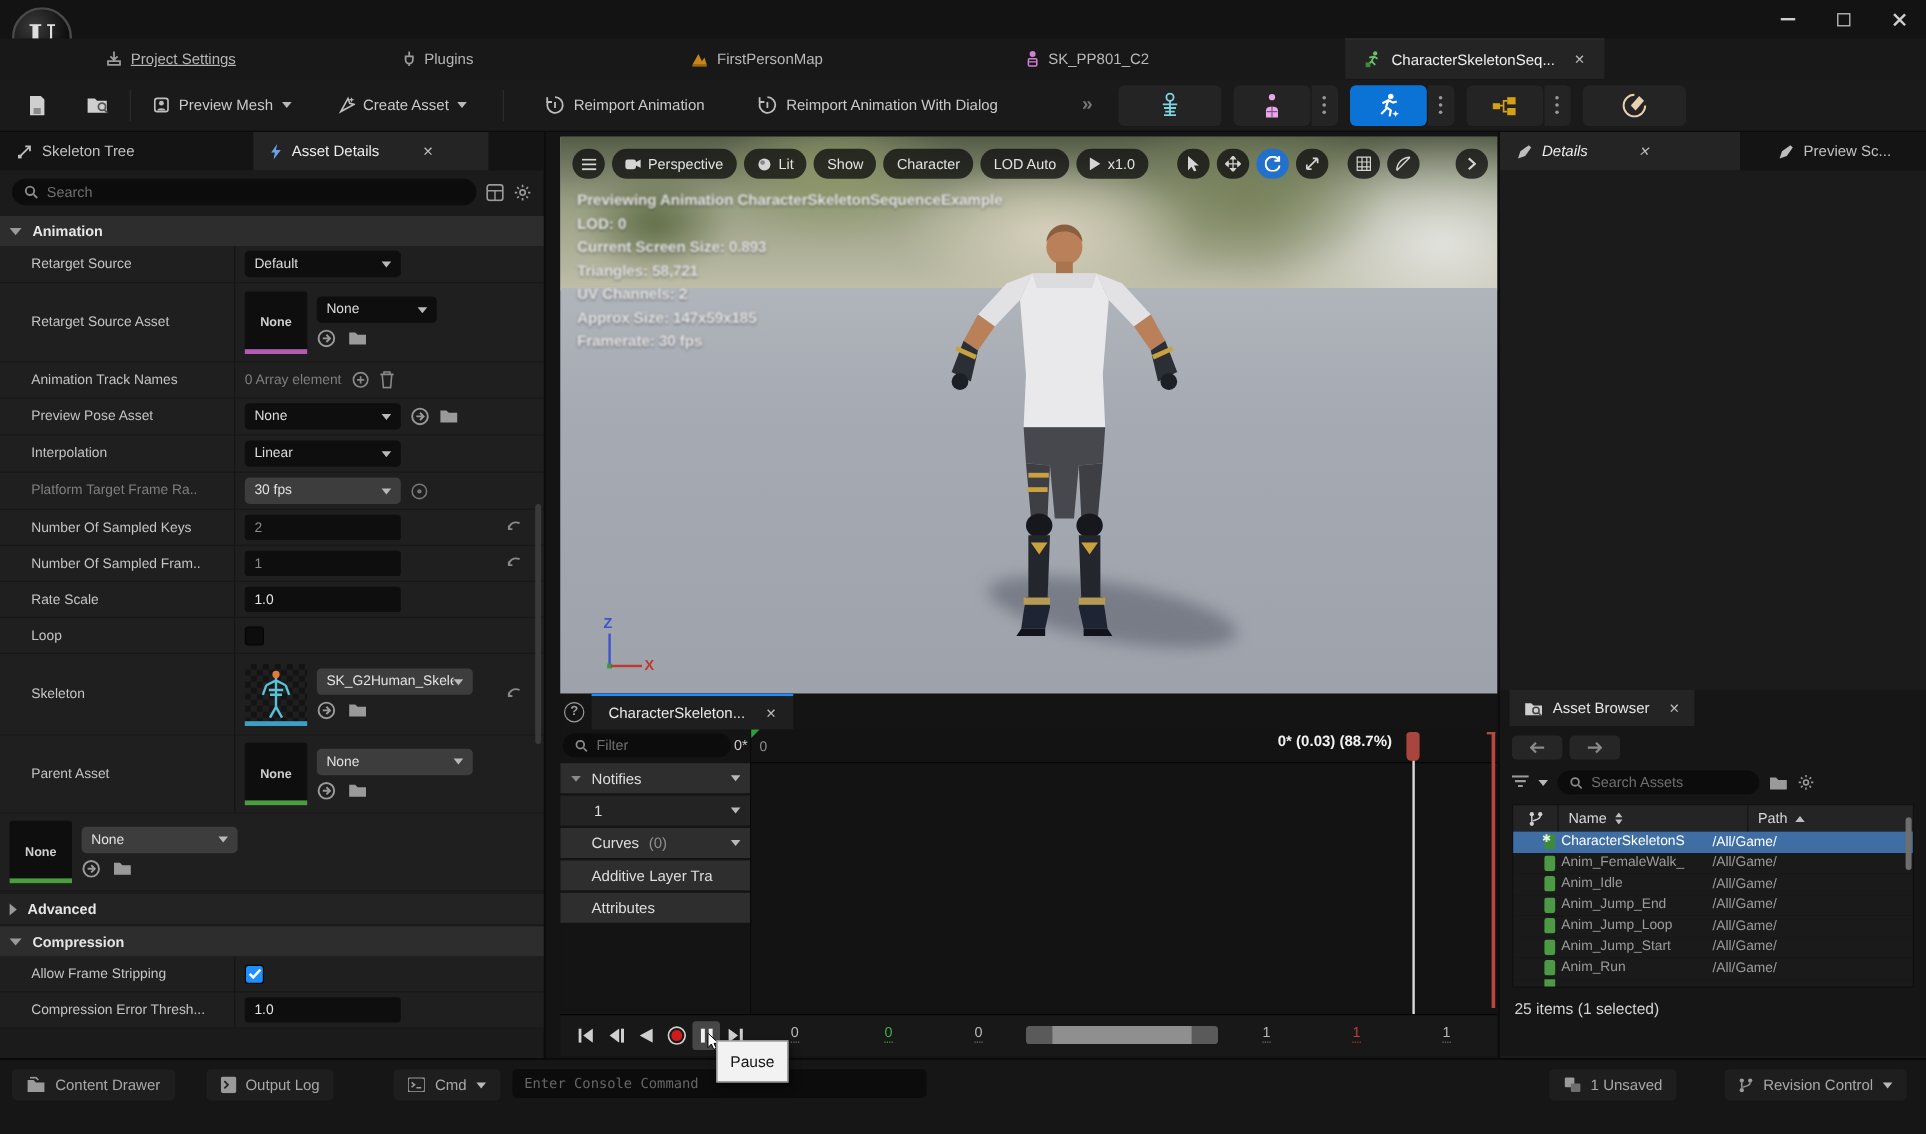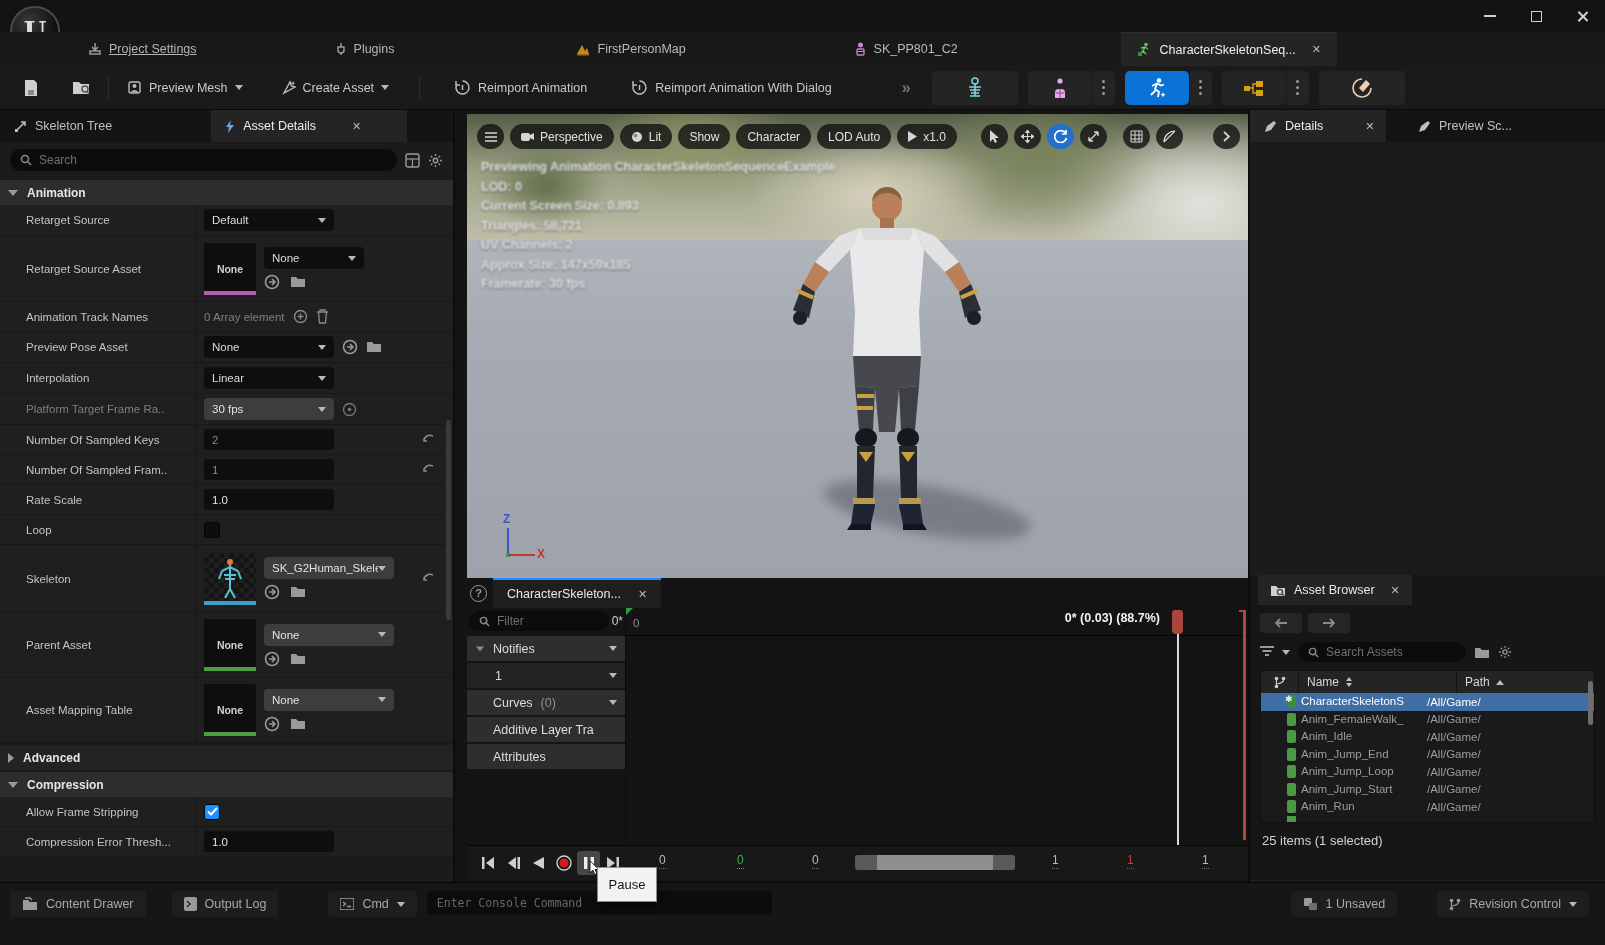--- a/index.html
+++ b/index.html
@@ -629,21 +629,20 @@
                 <svg width="16" height="14" viewBox="0 0 16 14">
                     <path d="M1 2h5l2 2h7v8H1z" fill="#9a9a9a"></path>
                   </svg>
                 </span>
             </div>
           </div>
         </div>
       </div>
 
       <div class="prop-row" style="min-height:65px;">
-        <div class="prop-label">Asset Mapping Table</div>
         <div class="prop-value">
           <div class="thumb">
             <span>None</span>
             <span class="ul" style="background:#4a9e3f;"></span>
           </div>
           <div class="asset-col">
             <div class="dropdown lt dd-130">
               <span>None</span>
                 <span class="caret-down"></span>
             </div>
@@ -949,21 +948,21 @@
             </div>
           <span class="ft-num" style="left:585px;">1</span>
           <span class="ft-num red" style="left:660px;">1</span>
           <span class="ft-num" style="left:735px;">1</span>
         </div>
       </div>
     </div>
 
     <div class="right-panel">
       <div class="rp-tabs soft">
-        <div class="lp-tab active" style="width:136px;">
+        <div class="lp-tab active" style="width:200px;font-style:italic;">
           <span class="ico">
             <svg width="13" height="13" viewBox="0 0 13 13">
                 <path d="M1 12l2-6 7-5 2 2-5 7z" fill="#bdbdbd"></path>
               </svg>
             </span>
           <span>Details</span>
           <span class="tab-close" style="margin-left:34px;">✕</span>
         </div>
         <div class="lp-tab" style="margin-left:18px;">
           <span class="ico">

